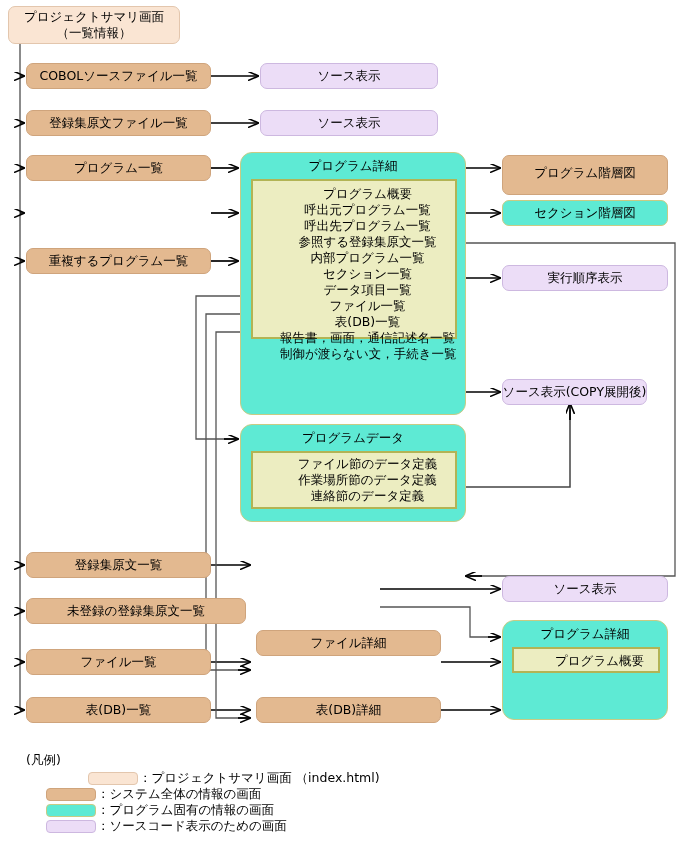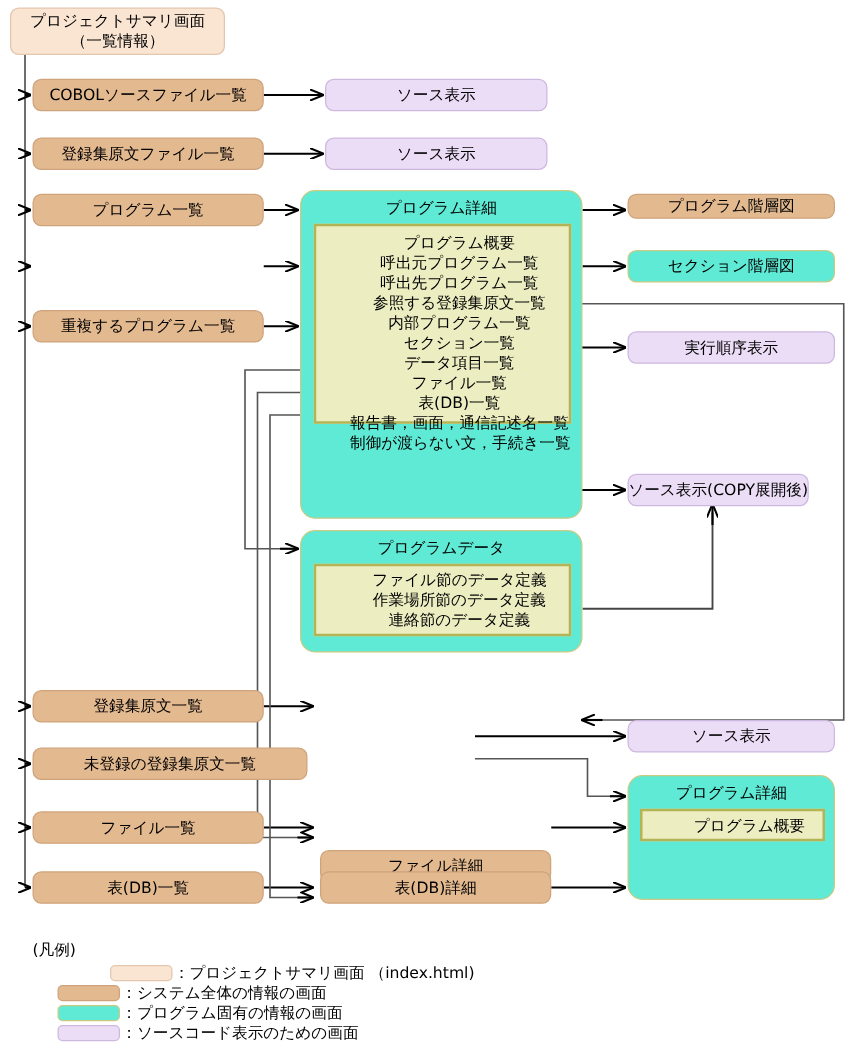--- a/index.html
+++ b/index.html
@@ -216,37 +216,37 @@
   <div class="panel c-program" style="left:240px; top:424px; width:226px; height:98px; border:1px solid #c9cb84;">
     <div class="panel-title" style="top:5px;">プログラムデータ</div>
     <div class="inner-box inner-prog" style="left:10px; top:26px; width:206px; height:58px; padding-top:3px;">
       <span class="ln">ファイル節のデータ定義</span>
       <span class="ln">作業場所節のデータ定義</span>
       <span class="ln">連絡節のデータ定義</span>
     </div>
   </div>
 
 
-  <div class="node c-system" style="left:502px; top:155px; width:166px; height:20px;">
+  <div class="node c-system" style="left:502px; top:155px; width:166px; height:40px;font-family:Liberation Mono, monospace;">
     <span>プログラム階層図</span>
   </div>
   <div class="node c-program" style="left:502px; top:200px; width:166px; height:26px;">
     <span>セクション階層図</span>
   </div>
   <div class="node c-source" style="left:502px; top:265px; width:166px; height:26px;">
     <span>実行順序表示</span>
   </div>
   <div class="node c-source" style="left:502px; top:379px; width:145px; height:26px;">
     <span>ソース表示(COPY展開後)</span>
   </div>
   <div class="node c-source" style="left:502px; top:576px; width:166px; height:26px;">
     <span>ソース表示</span>
   </div>
 
-  <div class="node c-system" style="left:256px; top:680px; width:185px; height:26px;">
+  <div class="node c-system" style="left:256px; top:630px; width:185px; height:26px;">
     <span>ファイル詳細</span>
   </div>
   <div class="node c-system" style="left:256px; top:697px; width:185px; height:26px;">
     <span>表(DB)詳細</span>
   </div>
 
   <div class="panel c-program" style="left:502px; top:620px; width:166px; height:100px; border:1px solid #c9cb84;">
     <div class="panel-title" style="top:5px;">プログラム詳細</div>
     <div class="inner-box inner-prog" style="left:9px; top:26px; width:148px; height:26px; line-height:23px;">
       <span class="ln">プログラム概要</span>

